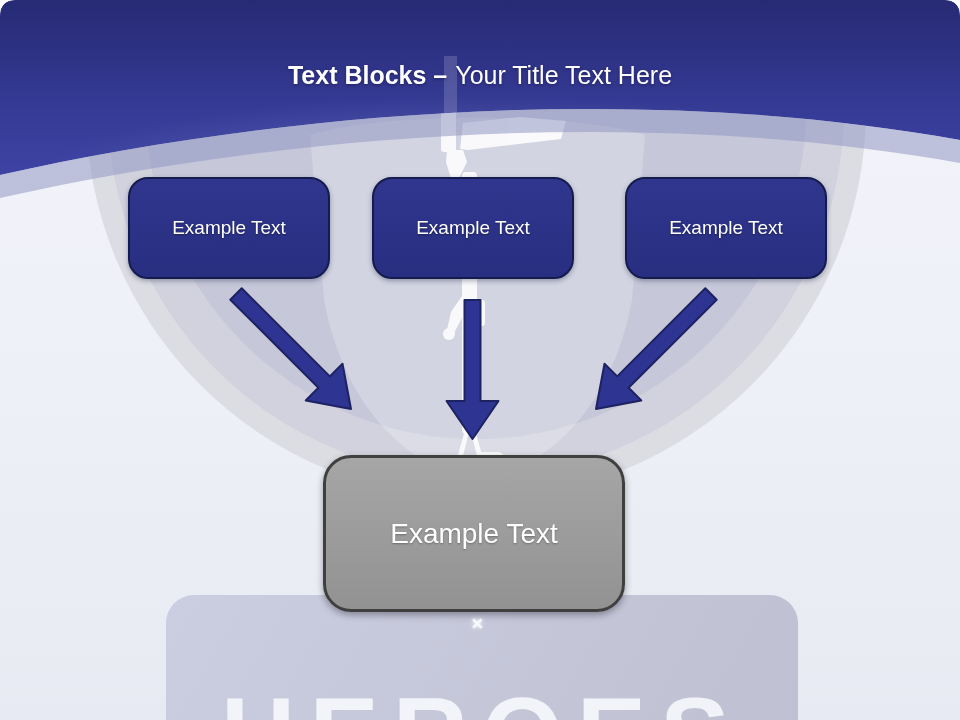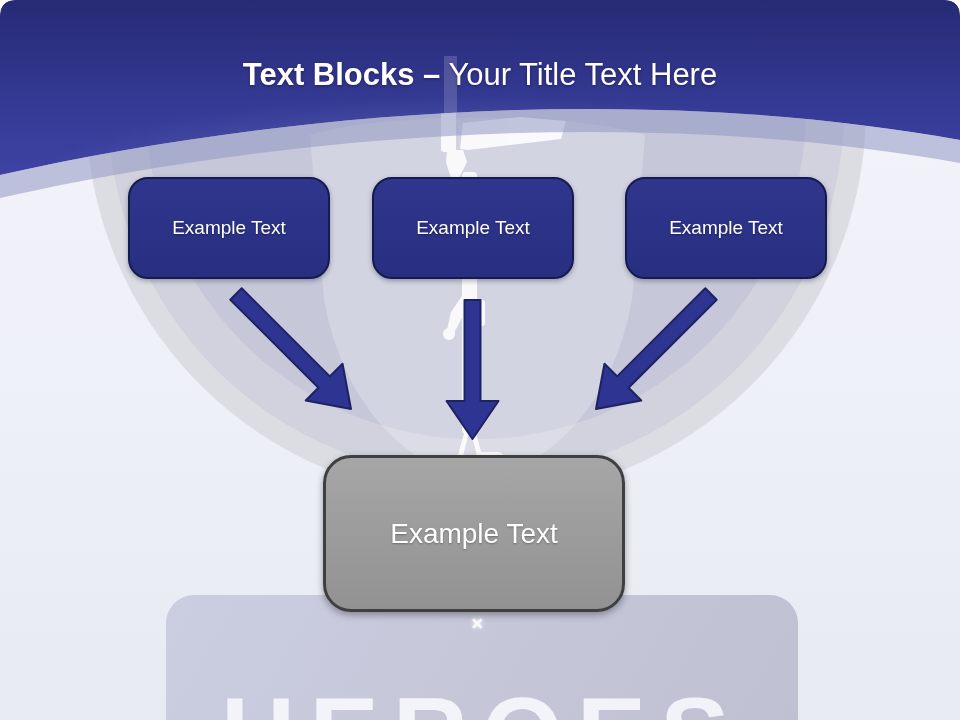--- a/index.html
+++ b/index.html
@@ -15,21 +15,21 @@
     border-radius:28px 28px 0 0;overflow:hidden;z-index:2;
     background:linear-gradient(120deg,#cbcde0 0%,#c4c6d8 60%,#bfc1d3 100%);
   }
   .heroes{
     position:absolute;top:87px;left:0;width:100%;text-align:center;
     font-size:104px;font-weight:bold;letter-spacing:14px;line-height:1;
     color:rgba(250,251,255,0.85);white-space:nowrap;
   }
   .title{
     position:absolute;top:52px;left:0;width:100%;text-align:center;
-    color:#ffffff;font-size:31px;z-index:3;line-height:46px;
+    color:#ffffff;font-size:25px;z-index:3;line-height:46px;
     text-shadow:0 1px 3px rgba(10,12,40,0.45);
   }
   .tb{font-weight:bold;margin-right:8px;}
   .block{
     position:absolute;top:177px;width:202px;height:102px;border-radius:20px;
     background:linear-gradient(180deg,#30368d 0%,#282e80 100%);
     border:2px solid #141b4d;box-sizing:border-box;
     display:flex;align-items:center;justify-content:center;
     color:#ffffff;font-size:19px;z-index:3;
     box-shadow:0 2px 5px rgba(20,25,60,0.35);

